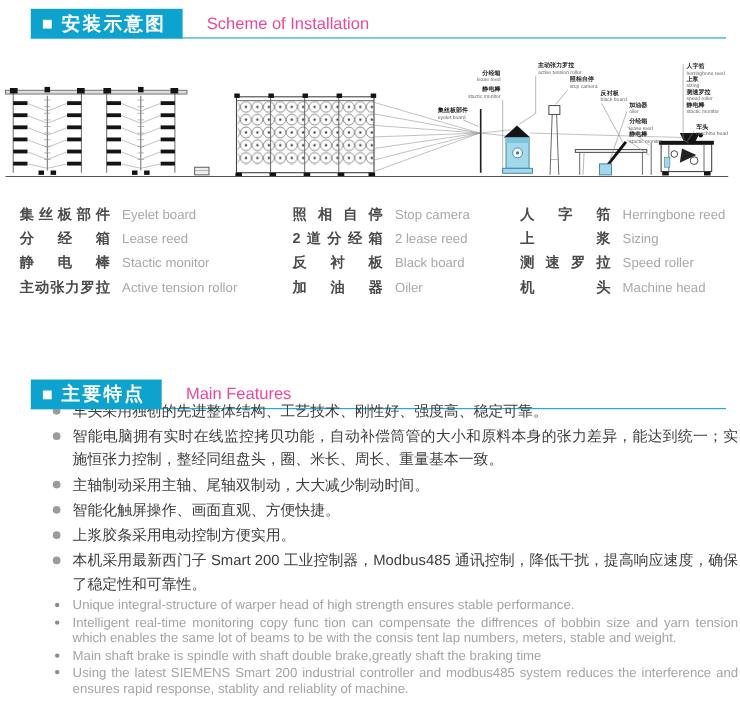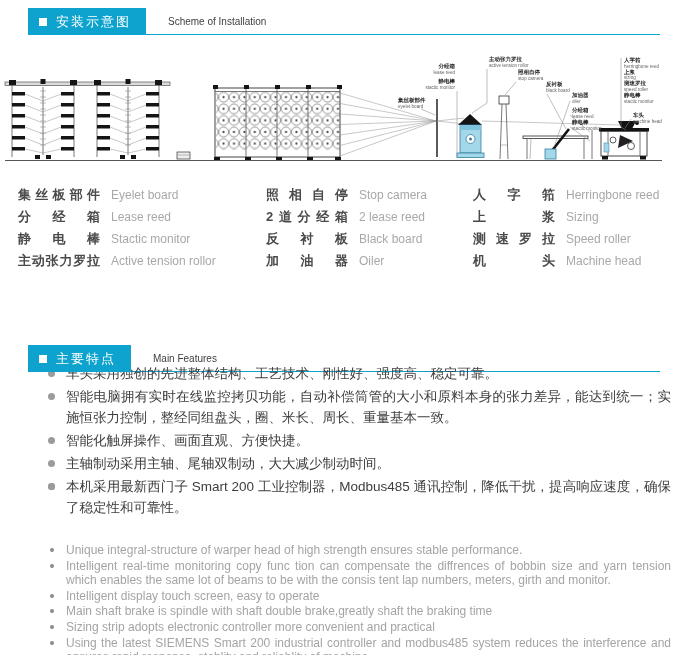--- a/index.html
+++ b/index.html
@@ -3,24 +3,24 @@
 <meta charset="utf-8">
 <style>
   html,body{margin:0;padding:0;background:#ffffff;}
   .page{position:relative;width:673px;height:655px;background:#fff;overflow:hidden;
         font-family:"Liberation Sans","DejaVu Sans",sans-serif;}
 
   
   .sec-header{position:absolute;left:28px;right:13px;height:27px;}
   .sec-header::after{content:"";position:absolute;left:0;right:0;bottom:0;height:1px;background:#0da3ce;}
   .sec-badge{position:relative;z-index:2;display:inline-flex;align-items:center;height:27px;
-             background:#0da3ce;color:#fff;padding:0 15px 0 11px;font-size:13px;font-weight:normal;
+             background:#0da3ce;color:#fff;padding:0 15px 0 11px;font-size:17px;font-weight:bold;
              letter-spacing:2px;box-sizing:border-box;}
   .sec-badge .sq{width:8px;height:8px;background:#fff;margin-right:9px;flex:0 0 auto;}
-  .sec-en{display:inline-block;margin-left:22px;font-size:10px;color:#404040;vertical-align:top;line-height:27px;}
+  .sec-en{display:inline-block;margin-left:22px;font-size:15px;color:#ec4899;vertical-align:top;line-height:27px;}
 
   
   .diagram{position:absolute;top:45px;left:0;width:673px;height:135px;}
   .dlz{font-size:5.5px;font-weight:bold;fill:#222;}
   .dle{font-size:4.6px;fill:#666;}
   .ln{stroke:#555;stroke-width:0.8;fill:none;}
   .thin{stroke:#888;stroke-width:0.55;fill:none;}
   .yarn{stroke:#909090;stroke-width:0.5;fill:none;}
   .blk{fill:#141414;stroke:none;}
   .blue{fill:#a3d7ea;stroke:#357fa0;stroke-width:0.8;}
@@ -262,28 +262,26 @@
   <div class="sec-header" style="top:313px;margin-top:32px;">
     <span class="sec-badge">
       <span class="sq"></span>
       <span>主要特点</span>
     </span><span class="sec-en">Main Features</span>
   </div>
 
   <ul class="feat feat-zh">
     <li><span class="b1"></span><span>车头采用独创的先进整体结构、工艺技术、刚性好、强度高、稳定可靠。</span></li>
     <li><span class="b1"></span><span>智能电脑拥有实时在线监控拷贝功能，自动补偿筒管的大小和原料本身的张力差异，能达到统一；实施恒张力控制，整经同组盘头，圈、米长、周长、重量基本一致。</span></li>
+    <li><span class="b1"></span><span>主轴制动采用主轴、尾轴双制动，大大减少制动时间。</span></li>
     <li><span class="b1"></span><span>智能化触屏操作、画面直观、方便快捷。</span></li>
-    <li><span class="b1"></span><span>主轴制动采用主轴、尾轴双制动，大大减少制动时间。</span></li>
-    <li><span class="b1"></span></li>
+    <li><span class="b1"></span><span>上浆胶条采用电动控制方便实用。</span></li>
     <li><span class="b1"></span><span>本机采用最新西门子 Smart 200 工业控制器，Modbus485 通讯控制，降低干扰，提高响应速度，确保了稳定性和可靠性。</span></li>
   </ul>
 
   <ul class="feat feat-en">
     <li><span class="b2"></span><span>Unique integral-structure of warper head of high strength ensures stable performance.</span></li>
-    <li><span class="b2"></span><span>Intelligent real-time monitoring copy func tion can compensate the diffrences of bobbin size and yarn tension which enables the same lot of beams to be with the consis tent lap numbers, meters, girth and monitor.</span></li>
-    <li><span class="b2"></span><span>Intelligent display touch screen, easy to operate</span></li>
+    <li><span class="b2"></span><span>Intelligent real-time monitoring copy func tion can compensate the diffrences of bobbin size and yarn tension which enables the same lot of beams to be with the consis tent lap numbers, meters, stable and weight.</span></li>
     <li><span class="b2"></span><span>Main shaft brake is spindle with shaft double brake,greatly shaft the braking time</span></li>
-    <li><span class="b2"></span><span>Sizing strip adopts electronic controller more convenient and practical</span></li>
     <li><span class="b2"></span><span>Using the latest SIEMENS Smart 200 industrial controller and modbus485 system reduces the interference and ensures rapid response, stablity and reliablity of machine.</span></li>
   </ul>
 
 </div>
 
 </body></html>

